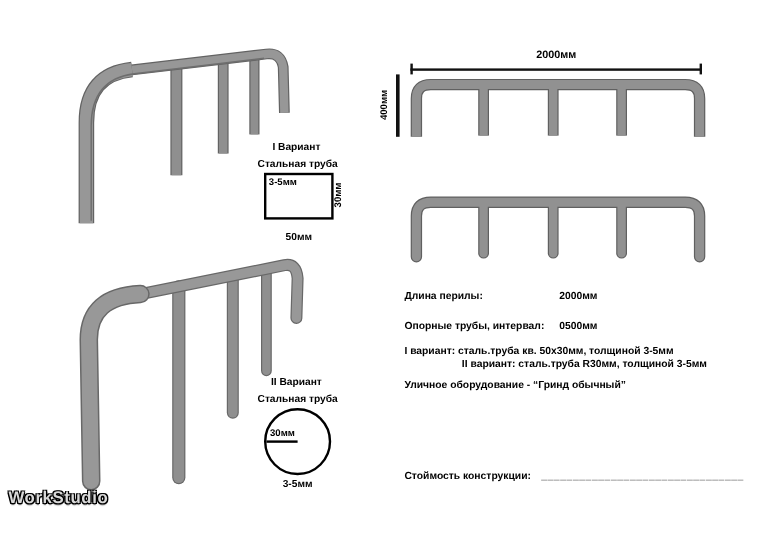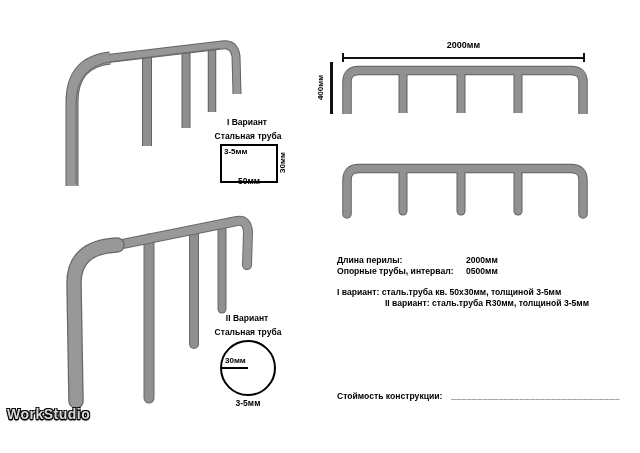--- a/index.html
+++ b/index.html
@@ -58,21 +58,21 @@
     <use href="#s1-leg" stroke="#636363" stroke-width="13"></use>
     <use href="#s1-leg" stroke="#979797" stroke-width="11"></use>
     <path d="M 50,170 L 50,91 Q 50,52 86,47.5 L 194,34.5" stroke="#6e6e6e" stroke-width="1.2"></path>
   </svg>
 
   <div class="abs lbl ctr" style="left:197px;top:117px;width:100px;">I Вариант</div>
   <div class="abs lbl ctr" style="left:198px;top:131px;width:100px;">Стальная труба</div>
   <div id="sect-rect" class="abs"></div>
   <div class="abs lbl" style="left:224px;top:146px;font-size:8px;">3-5мм</div>
   <div class="abs lbl ctr rot" style="left:262px;top:157px;width:40px;font-size:8px;">30мм</div>
-  <div class="abs lbl ctr" style="left:220px;top:176px;width:58px;">50мм</div>
+  <div class="abs lbl ctr" style="left:220px;top:192px;width:58px;">50мм</div>
 
   <svg id="view3d-2" class="abs" style="left:21px;top:206px;" width="240" height="207" viewBox="0 0 240 207">
     <defs>
       <path id="s2-leg" d="M 55,195 L 53,77 Q 53,41 96,39"></path>
       <path id="s2-rail" d="M 94,39.5 L 216,15 Q 226,13 227,26 L 226,59"></path>
       <path id="s2-p1" d="M 128,33 V 192"></path>
       <path id="s2-p2" d="M 173,24 V 138"></path>
       <path id="s2-p3" d="M 201,18.5 V 103"></path>
     </defs>
     <use href="#s2-p1" stroke="#686868" stroke-width="11" stroke-linecap="round"></use>
@@ -128,32 +128,33 @@
     <use href="#s4-p1" stroke="#606060" stroke-width="9" stroke-linecap="round"></use>
     <use href="#s4-p2" stroke="#606060" stroke-width="9" stroke-linecap="round"></use>
     <use href="#s4-p3" stroke="#606060" stroke-width="9" stroke-linecap="round"></use>
     <use href="#s4-frame" stroke="#606060" stroke-width="9.5" stroke-linecap="round"></use>
     <use href="#s4-p1" stroke="#919191" stroke-width="7" stroke-linecap="round"></use>
     <use href="#s4-p2" stroke="#919191" stroke-width="7" stroke-linecap="round"></use>
     <use href="#s4-p3" stroke="#919191" stroke-width="7" stroke-linecap="round"></use>
     <use href="#s4-frame" stroke="#919191" stroke-width="7.5" stroke-linecap="round"></use>
   </svg>
 
-  <div class="spec-row" style="top:255px;">
+  <div class="spec-row" style="top:241px;">
     <span>Длина перилы:</span>
     <span class="val">2000мм</span>
   </div>
   <div class="spec-row" style="top:266px;">
     <span>Опорные трубы, интервал:</span>
     <span class="val">0500мм</span>
   </div>
 
   <div class="spec-row" style="top:287px;">I вариант: сталь.труба кв. 50х30мм, толщиной 3-5мм</div>
   <div class="spec-row" style="top:297.5px;text-align:center;">II вариант: сталь.труба R30мм, толщиной 3-5мм</div>
 
+  <div class="spec-row" style="top:315px;">Уличное оборудование - “Гринд обычный”</div>
 
   <div class="spec-row" style="top:391px;">
     <span>Стоймость конструкции:</span>
     <span id="cost-blank">________________________________</span>
   </div>
 
   <div id="watermark" class="abs">WorkStudio</div>
 
 </div>
 

